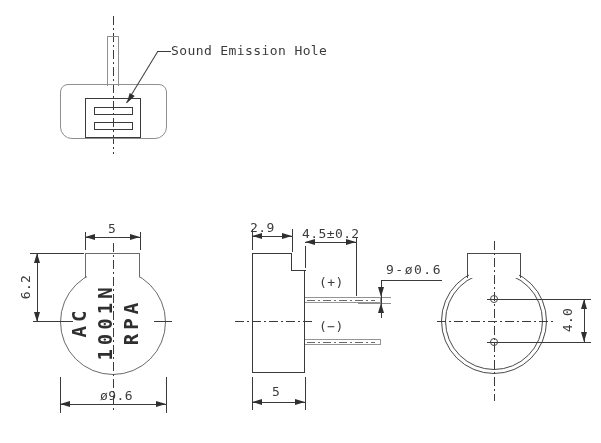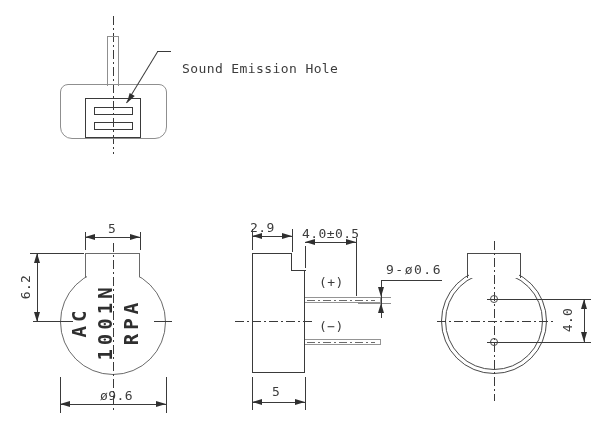--- a/index.html
+++ b/index.html
@@ -35,21 +35,21 @@
     <div class="grect" style="left:60px;top:84px;width:107px;height:55px;border-radius:8px 8px 12px 12px;border-width:1.6px;"></div>
     <div class="rect" style="left:85px;top:98px;width:56px;height:40px;border-width:1.4px;"></div>
     <div class="rect" style="left:94px;top:107px;width:39px;height:8px;"></div>
     <div class="rect" style="left:94px;top:122px;width:39px;height:8px;"></div>
 
     <div class="ln" style="left:157px;top:51px;width:14px;height:1px;"></div>
     <div class="ln" style="left:158px;top:52px;width:60px;height:1px;transform:rotate(121.3deg);transform-origin:0 0;"></div>
     <div style="position:absolute;left:127px;top:103px;width:0;height:0;transform:rotate(121.3deg);">
       <div class="arr arrR" style="left:-10px;top:-3px;"></div>
     </div>
-    <div class="txt" style="left:171px;top:61px;margin-left:11px;">Sound Emission Hole</div>
+    <div class="txt" style="left:171px;top:43px;">Sound Emission Hole</div>
   </div>
 
   <div>
 
     <div class="ln" style="left:85px;top:232px;width:1px;height:18px;"></div>
     <div class="ln" style="left:140px;top:232px;width:1px;height:18px;"></div>
     <div class="ln" style="left:85px;top:237px;width:55px;height:1px;"></div>
     <div class="arr arrL" style="left:85px;top:234px;"></div>
     <div class="arr arrR" style="left:130px;top:234px;"></div>
     <div class="txt" style="left:108px;top:221px;">5</div>
@@ -102,21 +102,21 @@
     <div class="ln" style="left:252px;top:236px;width:40px;height:1px;"></div>
     <div class="arr arrL" style="left:252px;top:233px;"></div>
     <div class="arr arrR" style="left:282px;top:233px;"></div>
     <div class="txt" style="left:250px;top:220px;">2.9</div>
 
     <div class="ln" style="left:305px;top:246px;width:1px;height:22px;"></div>
     <div class="ln" style="left:356px;top:238px;width:1px;height:58px;"></div>
     <div class="ln" style="left:305px;top:242px;width:51px;height:1px;"></div>
     <div class="arr arrL" style="left:305px;top:239px;"></div>
     <div class="arr arrR" style="left:346px;top:239px;"></div>
-    <div class="txt" style="left:302px;top:226px;">4.0±0.5</div>
+    <div class="txt" style="left:302px;top:226px;">4.5±0.2</div>
 
     <div class="txt" style="left:319px;top:275px;">(+)</div>
     <div class="txt" style="left:319px;top:319px;">(−)</div>
 
     <div class="lng" style="left:358px;top:297px;width:33px;height:1px;"></div>
     <div class="lng" style="left:358px;top:303px;width:33px;height:1px;"></div>
     <div class="ln" style="left:381px;top:280px;width:61px;height:1px;"></div>
     <div class="ln" style="left:381px;top:280px;width:1px;height:38px;"></div>
     <div class="arr arrD" style="left:378px;top:287px;"></div>
     <div class="arr arrU" style="left:378px;top:303px;"></div>

